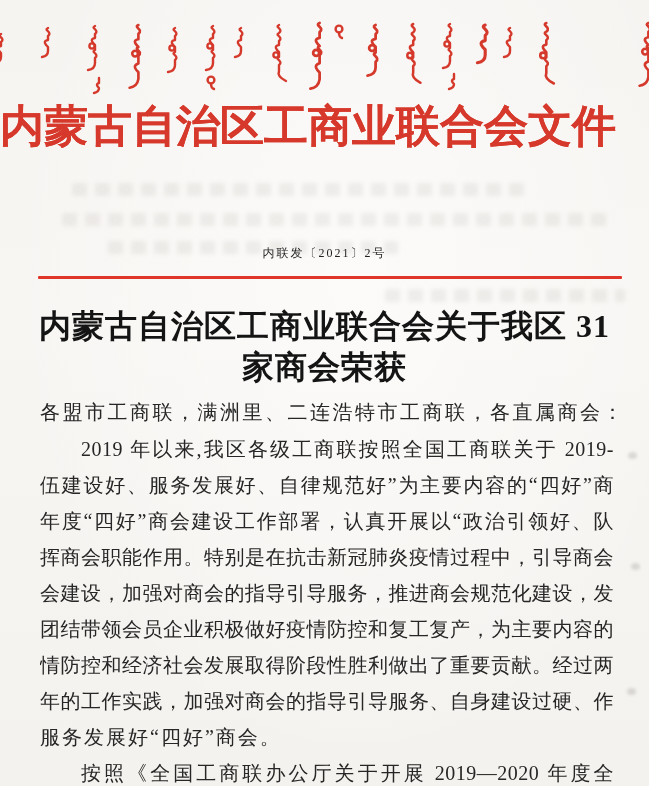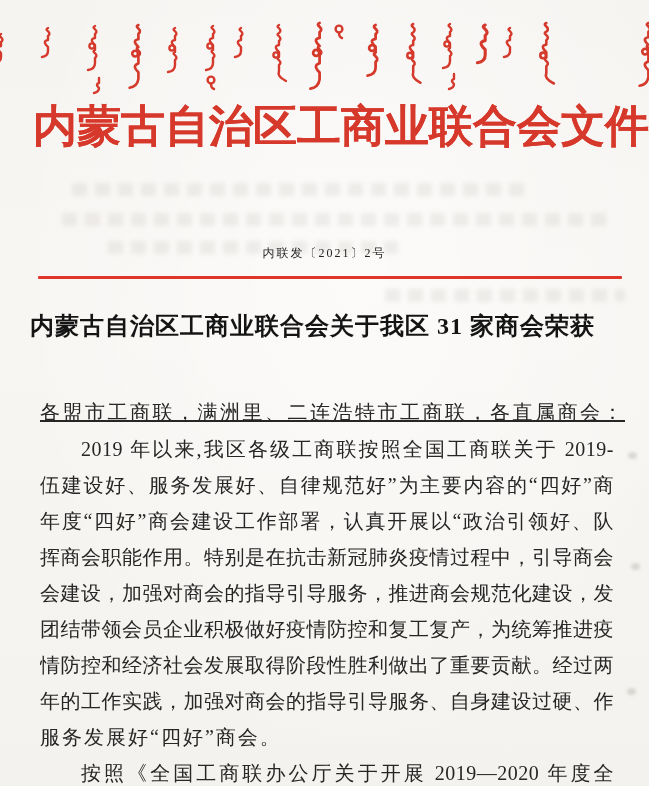--- a/index.html
+++ b/index.html
@@ -10,43 +10,43 @@
       linear-gradient(180deg,#f6f4f1 0%,#f8f6f3 40%,#f4f2ee 100%);
     font-family:"Liberation Serif","DejaVu Serif",serif;
     color:#232323;
   }
   
   .mongolian-band{position:absolute;top:20px;left:0;width:649px;height:84px;}
   .mongolian-band svg{display:block;}
   
   .org-title{
     position:absolute;top:94px;left:0;width:100%;height:66px;
-    text-align:right;font-size:44px;line-height:66px;font-weight:bold;
+    text-align:left;font-size:44px;line-height:66px;font-weight:bold;
     color:#d6392b;letter-spacing:0px;
     text-shadow:0 0 .5px #d6392b;
     white-space:nowrap;
   }
   .doc-number{
     position:absolute;top:245px;left:0;width:100%;
     text-align:center;font-size:12px;letter-spacing:2px;color:#1f1f1f;
   }
   .red-rule{
     position:absolute;top:276px;left:38px;width:584px;height:3px;
     background:#e03529;border-radius:1px;
   }
   
   .doc-title{
     position:absolute;top:306px;left:30px;width:589px;
-    font-weight:bold;color:#141414;
-    font-size:24px;line-height:41px;letter-spacing:1px;
+    text-align:center;font-weight:bold;color:#141414;
+    font-size:32px;line-height:41px;letter-spacing:1px;
   }
   
   .salutation{
     position:absolute;top:399px;left:40px;width:580px;
-    font-size:20px;letter-spacing:2.5px;color:#262626;white-space:nowrap;text-decoration:underline;
+    font-size:20px;letter-spacing:2.5px;color:#262626;white-space:nowrap;
   }
   .body-block{
     position:absolute;top:431px;left:40px;width:574px;
     font-size:20px;line-height:36px;color:#262626;
   }
   .bline{
     height:36px;overflow:hidden;
     text-align:justify;text-align-last:justify;
     letter-spacing:.5px;
   }
@@ -137,20 +137,20 @@
   </div>
 
   <div class="salutation">各盟市工商联，满洲里、二连浩特市工商联，各直属商会：</div>
 
   <div class="body-block">
     <div class="bline indent">2019 年以来,我区各级工商联按照全国工商联关于 2019-2020</div>
     <div class="bline">伍建设好、服务发展好、自律规范好”为主要内容的“四好”商</div>
     <div class="bline">年度“四好”商会建设工作部署，认真开展以“政治引领好、队</div>
     <div class="bline">挥商会职能作用。特别是在抗击新冠肺炎疫情过程中，引导商会</div>
     <div class="bline">会建设，加强对商会的指导引导服务，推进商会规范化建设，发</div>
-    <div class="bline">团结带领会员企业积极做好疫情防控和复工复产，为统筹推进疫</div>
+    <div class="bline">团结带领会员企业积极做好疫情防控和复工复产，为主要内容的</div>
     <div class="bline">情防控和经济社会发展取得阶段性胜利做出了重要贡献。经过两</div>
     <div class="bline">年的工作实践，加强对商会的指导引导服务、自身建设过硬、作用</div>
     <div class="bline para-end">服务发展好“四好”商会。</div>
     <div class="bline indent">按照《全国工商联办公厅关于开展 2019—2020 年度全国“四</div>
   </div>
 
 </div>
 
 </body></html>

